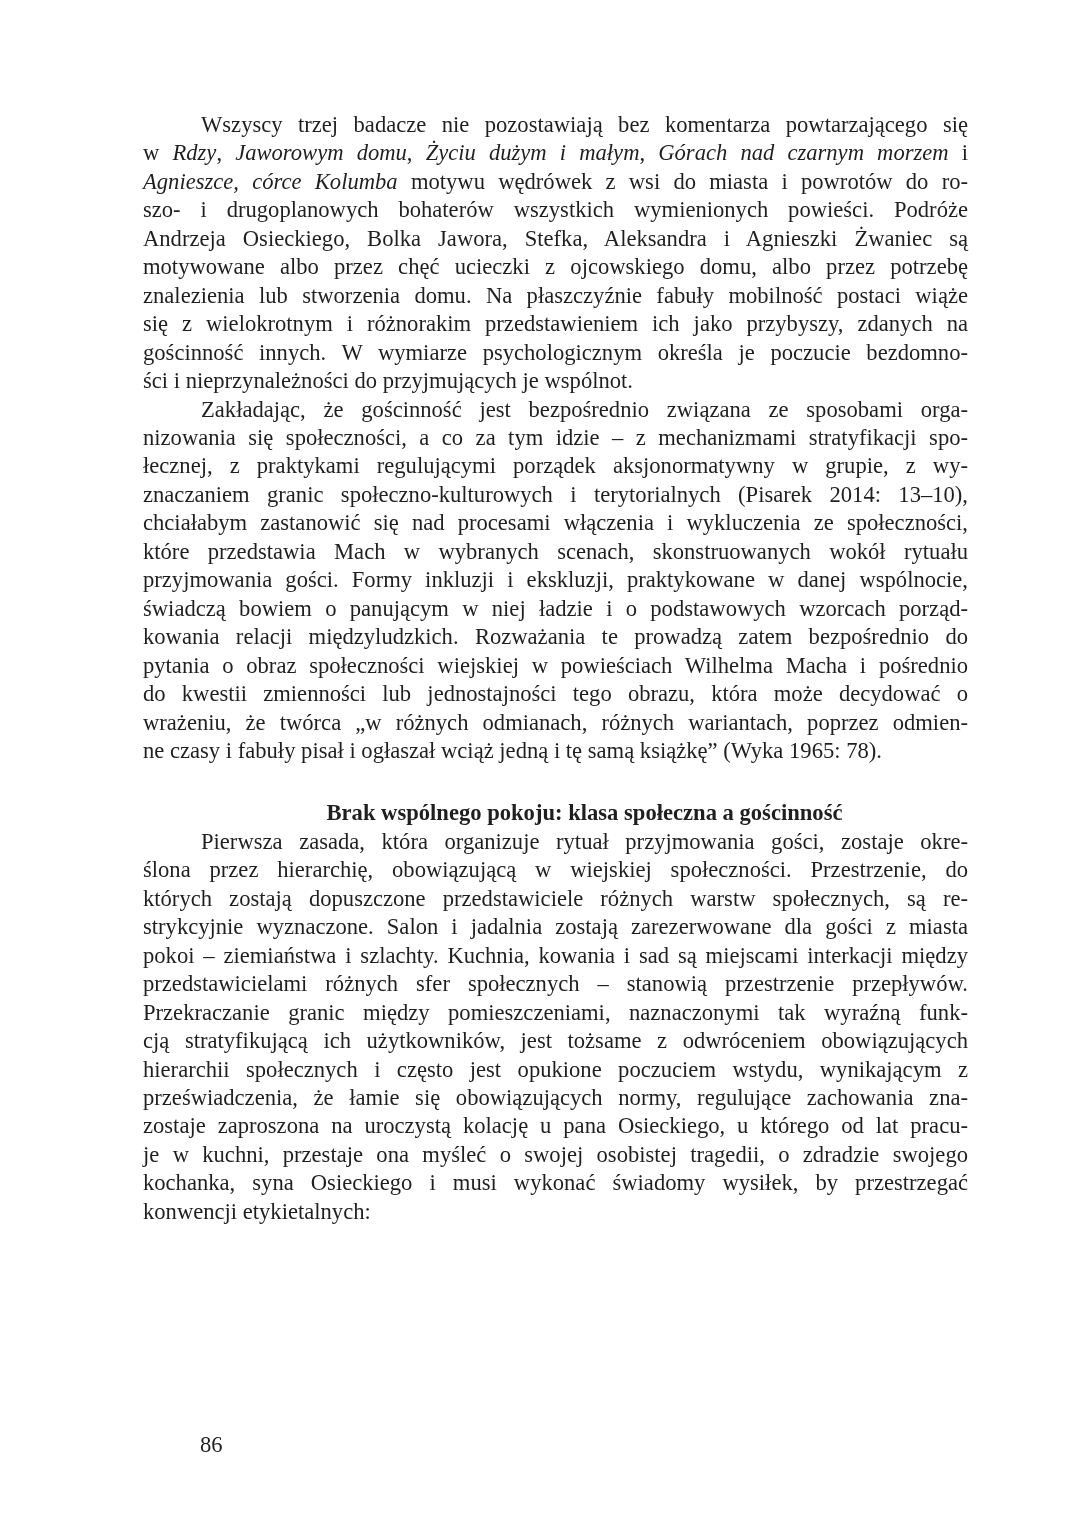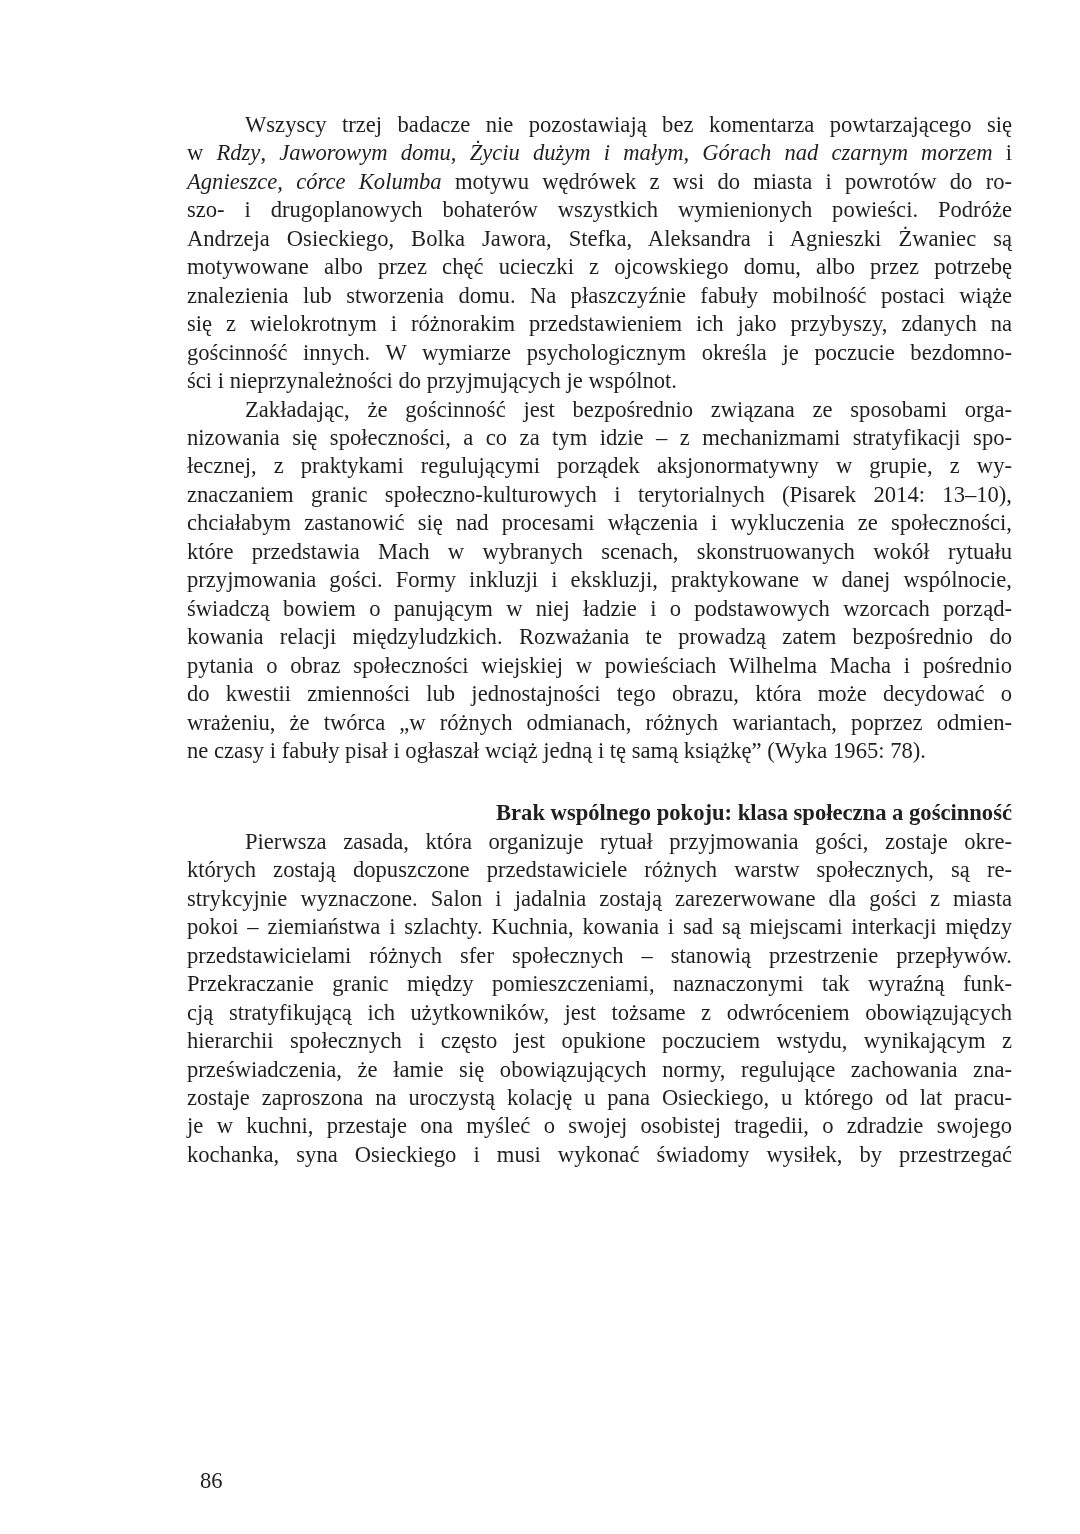--- a/index.html
+++ b/index.html
@@ -1,32 +1,32 @@
 <!DOCTYPE html>
 <html><head>
 <meta charset="utf-8">
 <style>
   html, body { margin: 0; padding: 0; background: #ffffff; }
   body { width: 1080px; height: 1534px; position: relative; overflow: hidden; }
   .page {
     position: absolute; left: 143px; top: 111px; width: 825px;
     font-family: "Liberation Serif", "DejaVu Serif", serif;
     font-size: 22.6px; line-height: 28.45px; color: #1f1f1f;
-    text-align: justify; hyphens: manual; margin-left: 44px;
+    text-align: justify; hyphens: manual;
   }
   .heading {
     font-weight: bold; text-indent: 58px; margin-top: 34px !important;
-    text-align: right;
+    text-align: center;
   }
   .line { display: block; text-align: justify; text-align-last: justify; white-space: nowrap; }
   .line.last { text-align-last: left; }
   .pagenum {
     position: absolute; left: 200px; top: 1432px;
     font-family: "Liberation Serif", "DejaVu Serif", serif;
-    font-size: 22.6px; color: #1f1f1f; margin-top: 36px;
+    font-size: 22.6px; color: #1f1f1f;
   }
   i { font-style: italic; }
 </style>
 </head>
 <body>
 
 <div class="page">
   <div id="p0">
       <span class="line" style="text-indent: 58px;">Wszyscy trzej badacze nie pozostawiają bez komentarza powtarzającego się</span>
       <span class="line">w <i>Rdzy</i>, <i>Jaworowym domu</i>, <i>Życiu dużym i małym</i>, <i>Górach nad czarnym morzem</i> i</span>
@@ -50,27 +50,29 @@
       <span class="line">świadczą bowiem o panującym w niej ładzie i o podstawowych wzorcach porząd-</span>
       <span class="line">kowania relacji międzyludzkich. Rozważania te prowadzą zatem bezpośrednio do</span>
       <span class="line">pytania o obraz społeczności wiejskiej w powieściach Wilhelma Macha i pośrednio</span>
       <span class="line">do kwestii zmienności lub jednostajności tego obrazu, która może decydować o</span>
       <span class="line">wrażeniu, że twórca „w różnych odmianach, różnych wariantach, poprzez odmien-</span>
       <span class="line last">ne czasy i fabuły pisał i ogłaszał wciąż jedną i tę samą książkę” (Wyka 1965: 78).</span>
     </div>
   <div id="h" class="heading">Brak wspólnego pokoju: klasa społeczna a gościnność</div>
   <div id="p2">
       <span class="line" style="text-indent: 58px;">Pierwsza zasada, która organizuje rytuał przyjmowania gości, zostaje okre-</span>
+      <span class="line">ślona przez hierarchię, obowiązującą w wiejskiej społeczności. Przestrzenie, do</span>
       <span class="line">których zostają dopuszczone przedstawiciele różnych warstw społecznych, są re-</span>
       <span class="line">strykcyjnie wyznaczone. Salon i jadalnia zostają zarezerwowane dla gości z miasta</span>
       <span class="line">pokoi – ziemiaństwa i szlachty. Kuchnia, kowania i sad są miejscami interkacji między</span>
       <span class="line">przedstawicielami różnych sfer społecznych – stanowią przestrzenie przepływów.</span>
       <span class="line">Przekraczanie granic między pomieszczeniami, naznaczonymi tak wyraźną funk-</span>
       <span class="line">cją stratyfikującą ich użytkowników, jest tożsame z odwróceniem obowiązujących</span>
       <span class="line">hierarchii społecznych i często jest opukione poczuciem wstydu, wynikającym z</span>
       <span class="line">przeświadczenia, że łamie się obowiązujących normy, regulujące zachowania zna-</span>
       <span class="line">zostaje zaproszona na uroczystą kolację u pana Osieckiego, u którego od lat pracu-</span>
       <span class="line">je w kuchni, przestaje ona myśleć o swojej osobistej tragedii, o zdradzie swojego</span>
       <span class="line">kochanka, syna Osieckiego i musi wykonać świadomy wysiłek, by przestrzegać</span>
+      <span class="line last">konwencji etykietalnych:</span>
     </div>
 </div>
 
 <div class="pagenum">86</div>
 
 </body></html>

